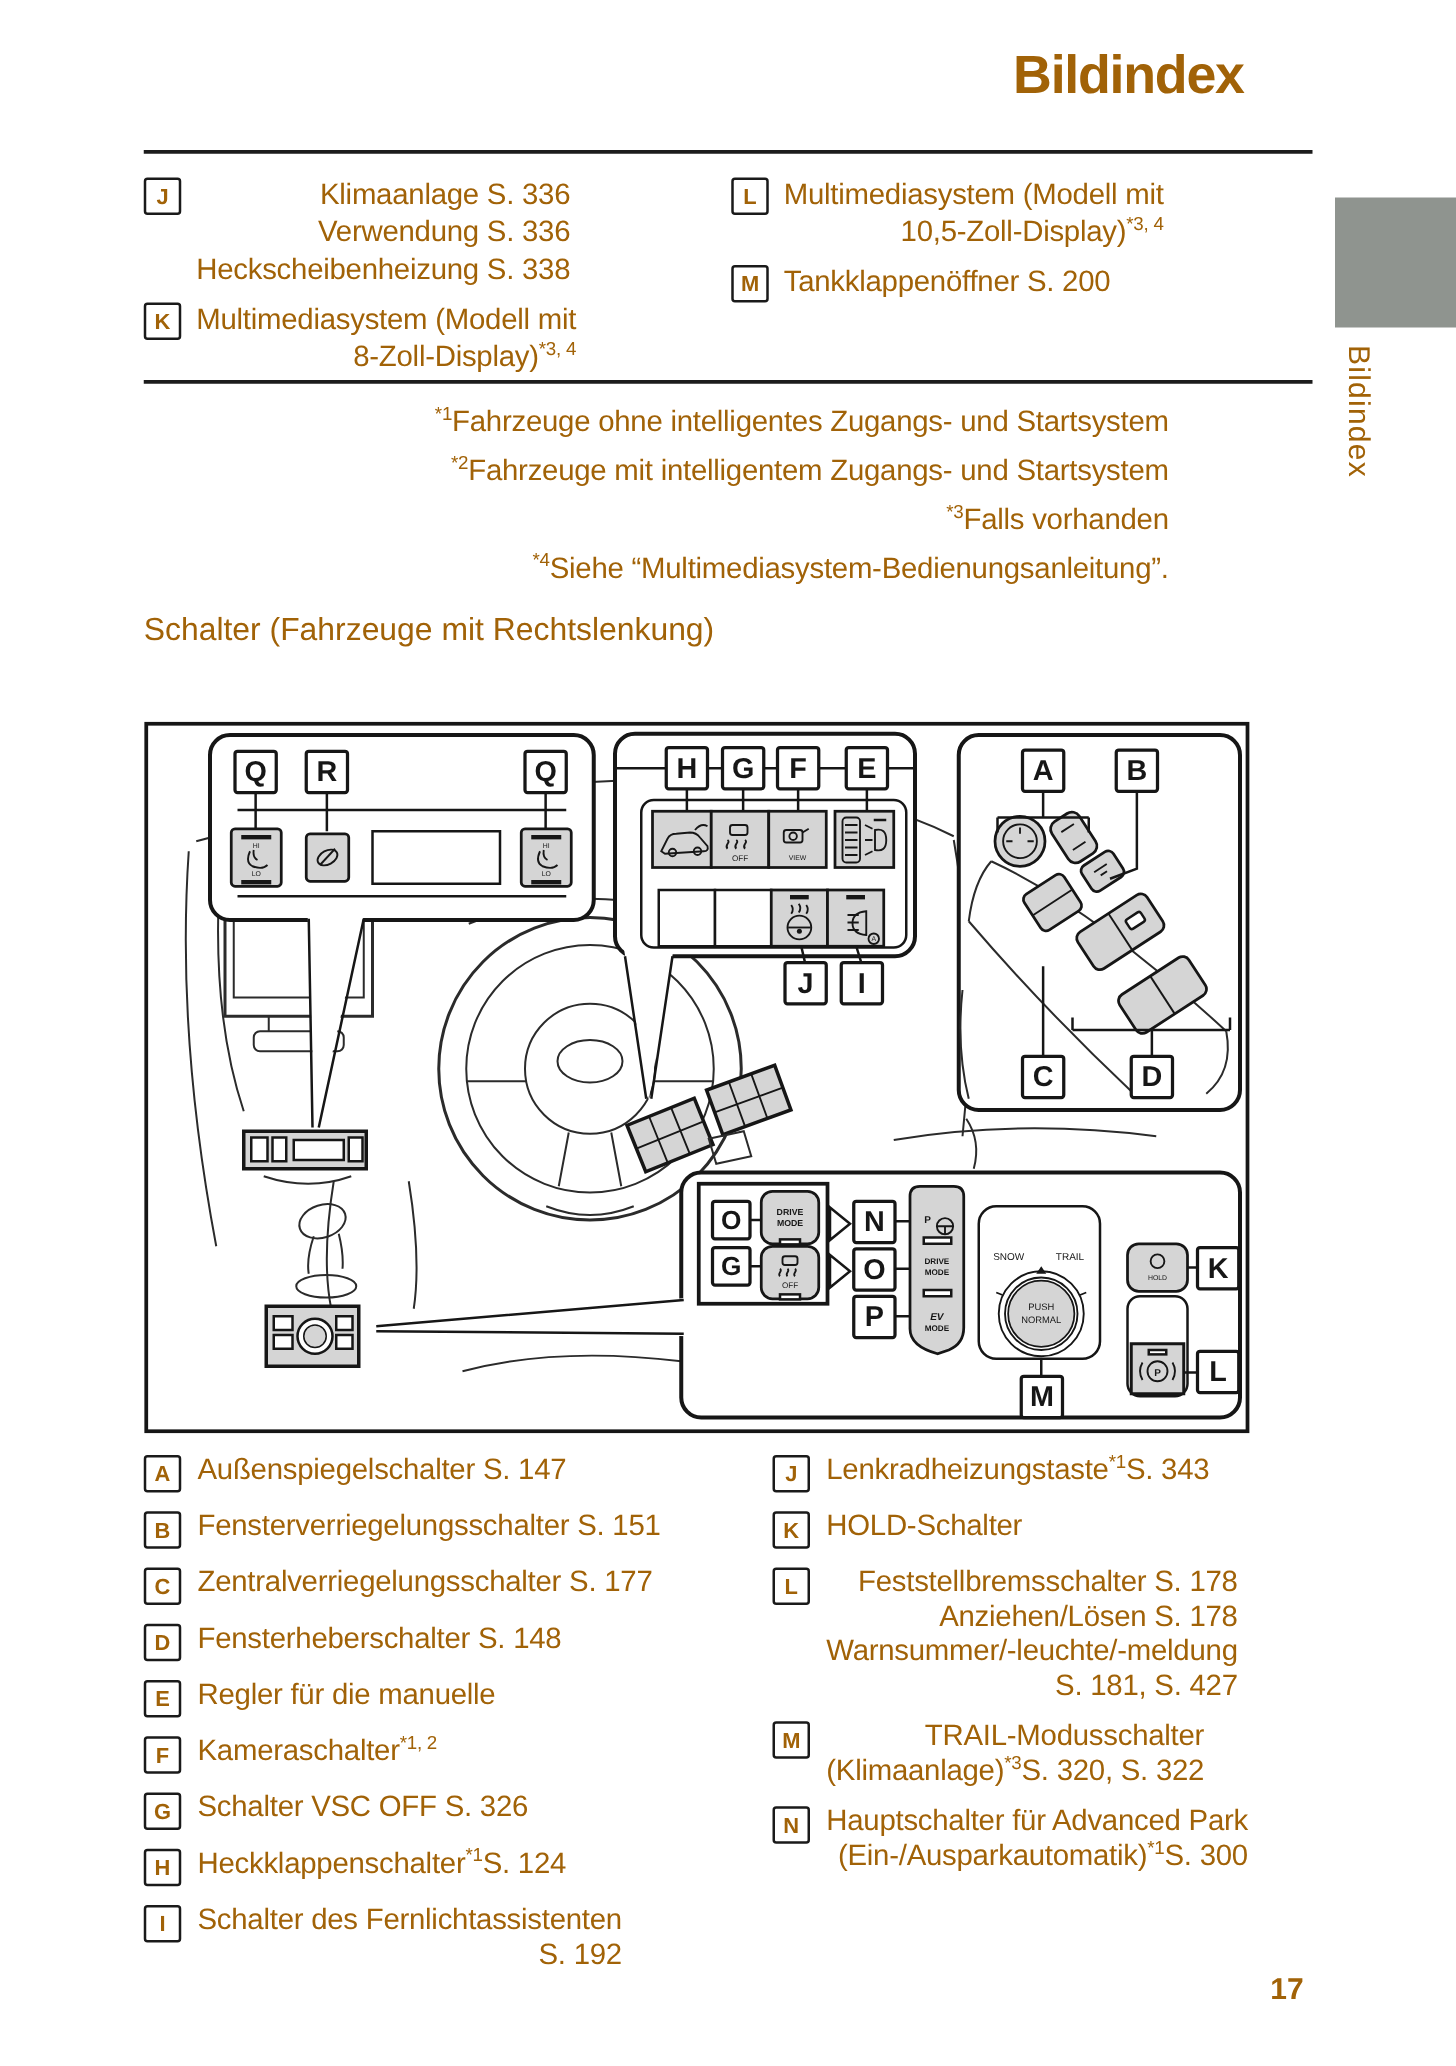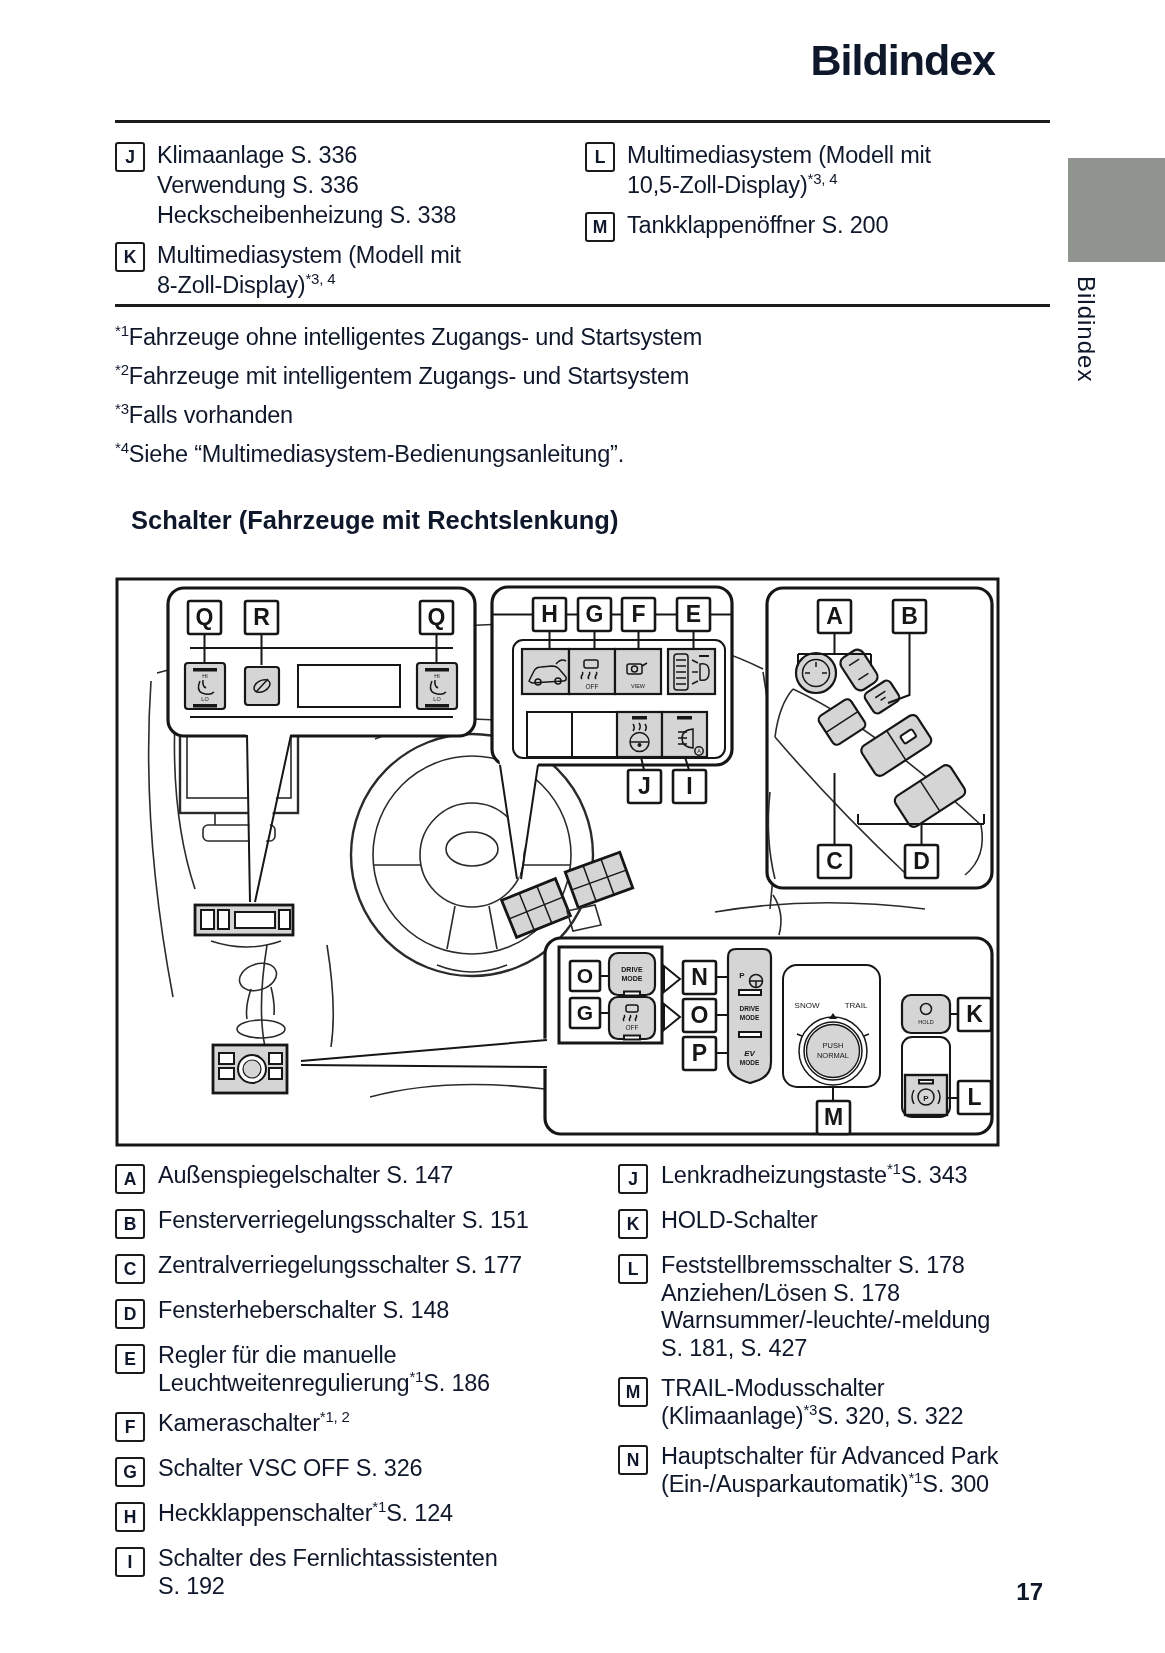--- a/index.html
+++ b/index.html
@@ -1,38 +1,38 @@
 <!DOCTYPE html>
 <html><head>
 <meta charset="utf-8">
 <style>
   html,body{margin:0;padding:0;background:#e8e8e8;}
   .page{position:relative;width:1165px;height:1653px;background:#ffffff;
-        font-family:"Liberation Sans",sans-serif;color:#0f172a;overflow:hidden;}
+        font-family:"Liberation Sans",sans-serif;color:#a16207;overflow:hidden;text-align:right;}
   .title{position:absolute;top:36px;right:170px;margin:0;font-size:43px;font-weight:700;letter-spacing:-1px;}
   .rule{position:absolute;left:115px;width:935px;height:3px;background:#1c1c1c;}
   .rule1{top:120px}.rule2{top:304px}
   .graytab{position:absolute;left:1068px;top:158px;width:97px;height:104px;background:#8f948f;}
   .sidetext{position:absolute;left:1072px;top:276px;writing-mode:vertical-rl;font-size:24px;letter-spacing:1px;}
   .col{position:absolute;}
   #idx-left{left:115px;top:140px;width:462px;}
   #idx-right{left:585px;top:140px;width:440px;}
   #legend-left{left:115px;top:1162px;width:470px;}
   #legend-right{left:618px;top:1162px;width:410px;}
   .entry{display:flex;gap:12px;margin-bottom:10px;}
   .leg .entry{gap:13px;margin-bottom:13px;}
   .keybox{width:26px;height:26px;border:2.6px solid #1a1a1a;border-radius:3px;
           display:flex;align-items:center;justify-content:center;
           font-size:17.5px;font-weight:700;flex:none;margin-top:2px;background:#fff;}
   .eline{font-size:23.5px;line-height:30px;letter-spacing:-0.2px;}
   .leg .eline{line-height:27.5px;}
   sup{font-size:15px;line-height:0;}
   #footnotes{position:absolute;left:115px;top:324px;width:820px;}
   .fn{margin-bottom:12px;font-size:23.5px;line-height:27px;letter-spacing:-0.2px;}
-  .heading{position:absolute;left:115px;top:490px;margin:16px;font-size:25.5px;font-weight:700;}
+  .heading{position:absolute;left:115px;top:490px;margin:0;font-size:25.5px;font-weight:400;}
   .pagenum{position:absolute;right:122px;top:1578px;font-size:24px;font-weight:700;}
   svg.diagram{position:absolute;left:115px;top:577px;}
   
   .k{fill:#fff;stroke:#161616;stroke-width:3.2;}
   .lb{fill:#fff;stroke:#161616;stroke-width:2.6;}
   .lt{font-family:"Liberation Sans",sans-serif;font-size:23px;font-weight:700;text-anchor:middle;fill:#161616;}
   .lts{font-size:21px;}
   .ln{stroke:#161616;stroke-width:2;fill:none;}
   .a1{stroke:#2b2b2b;stroke-width:1.6;fill:none;}
   .a2{stroke:#2b2b2b;stroke-width:2.4;fill:none;}
@@ -466,21 +466,20 @@
       <div class="entry">
         <span class="keybox">D</span>
         <div class="ebody">
           <div class="eline"><span>Fensterheberschalter S. 148</span></div>
         </div>
       </div>
       <div class="entry">
         <span class="keybox">E</span>
         <div class="ebody">
           <div class="eline"><span>Regler für die manuelle</span></div>
-          <div class="eline"><span>Leuchtweitenregulierung</span><sup>*1</sup><span>S. 186</span></div>
         </div>
       </div>
       <div class="entry">
         <span class="keybox">F</span>
         <div class="ebody">
           <div class="eline"><span>Kameraschalter</span><sup>*1, 2</sup></div>
         </div>
       </div>
       <div class="entry">
         <span class="keybox">G</span>

